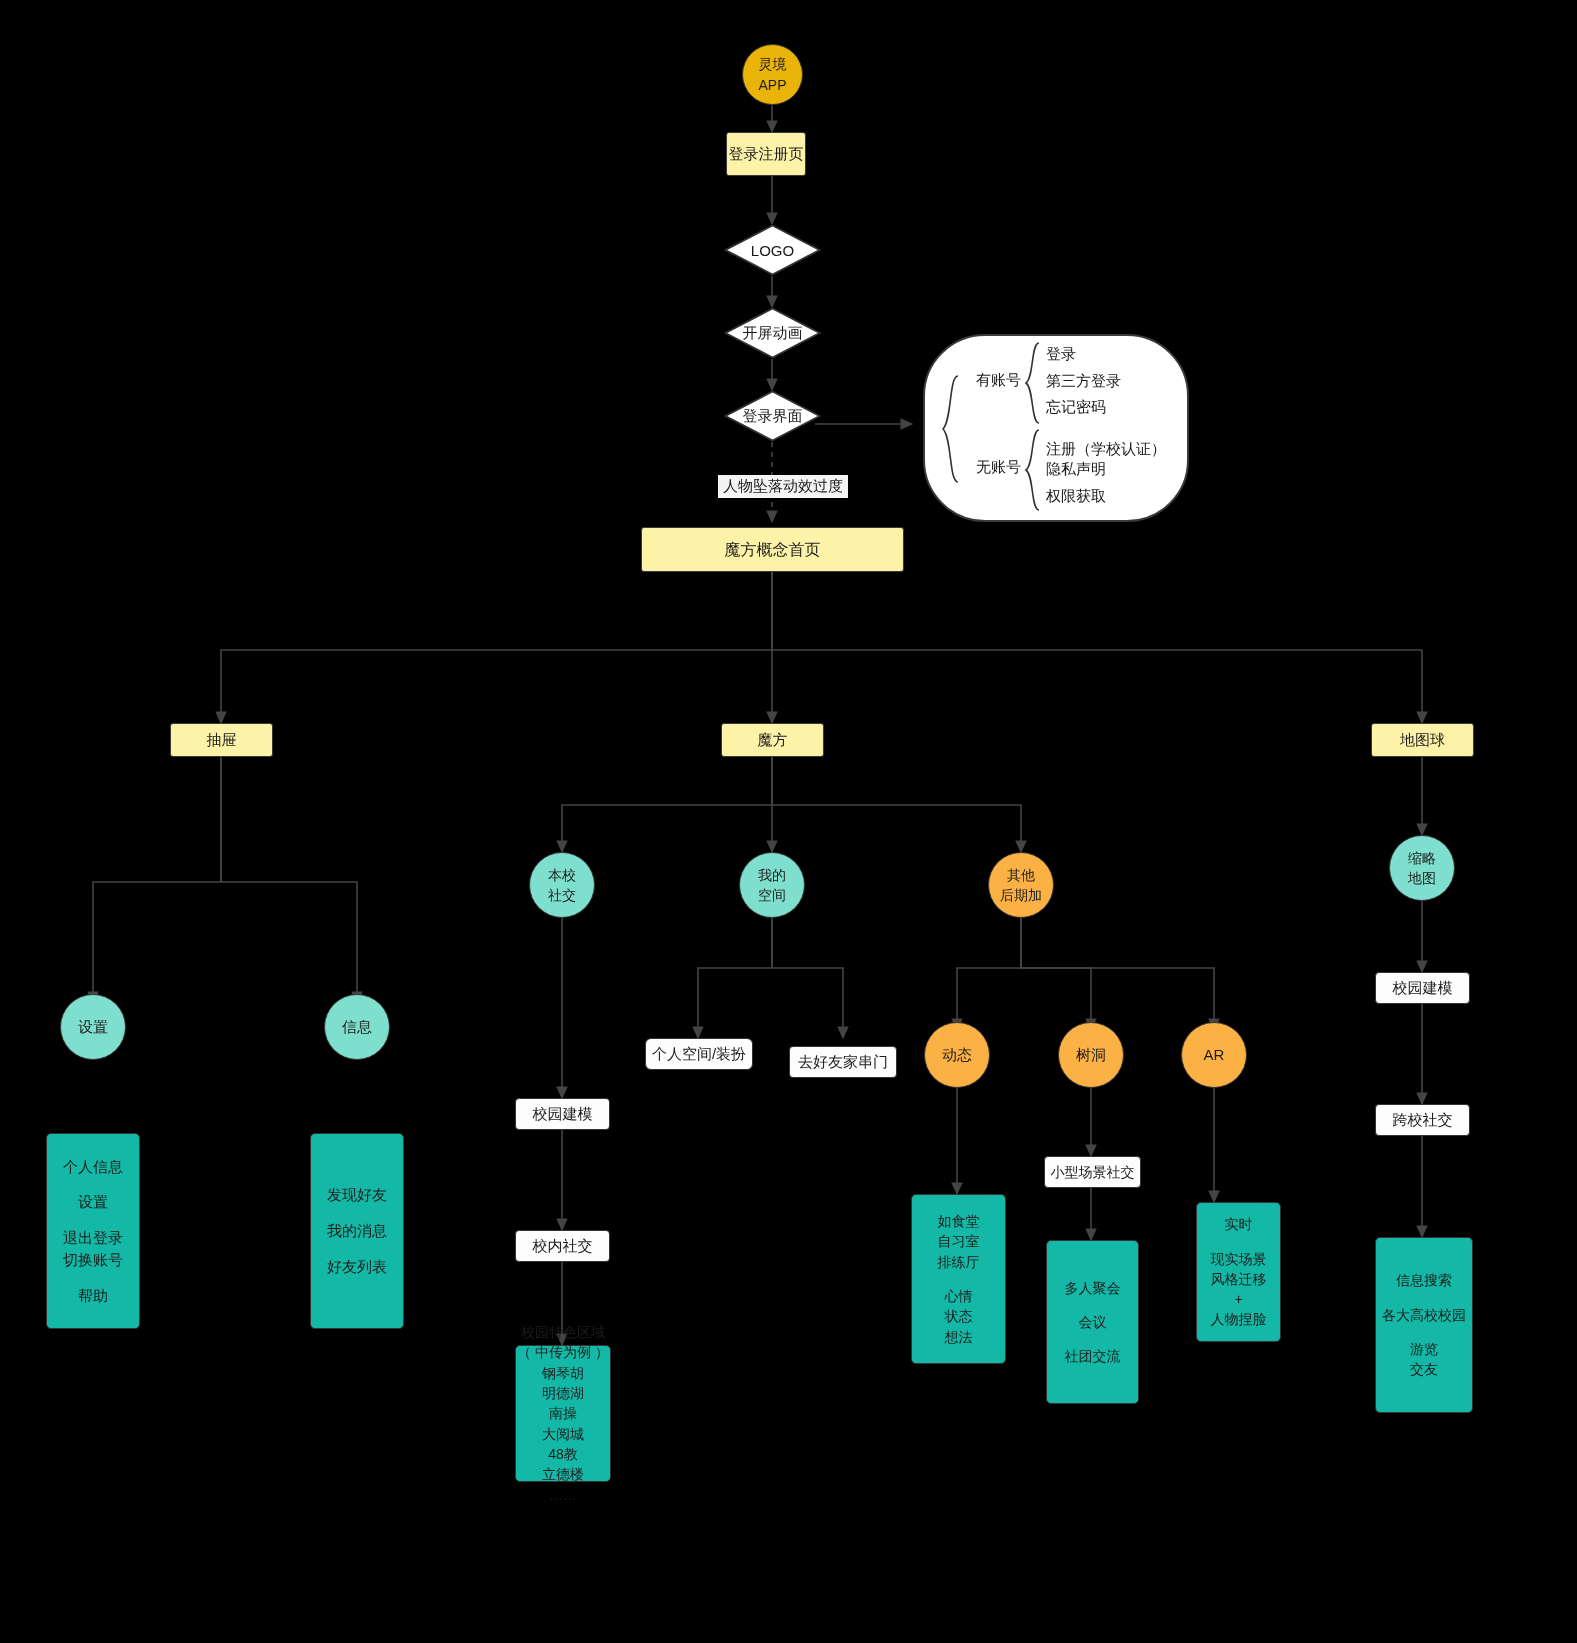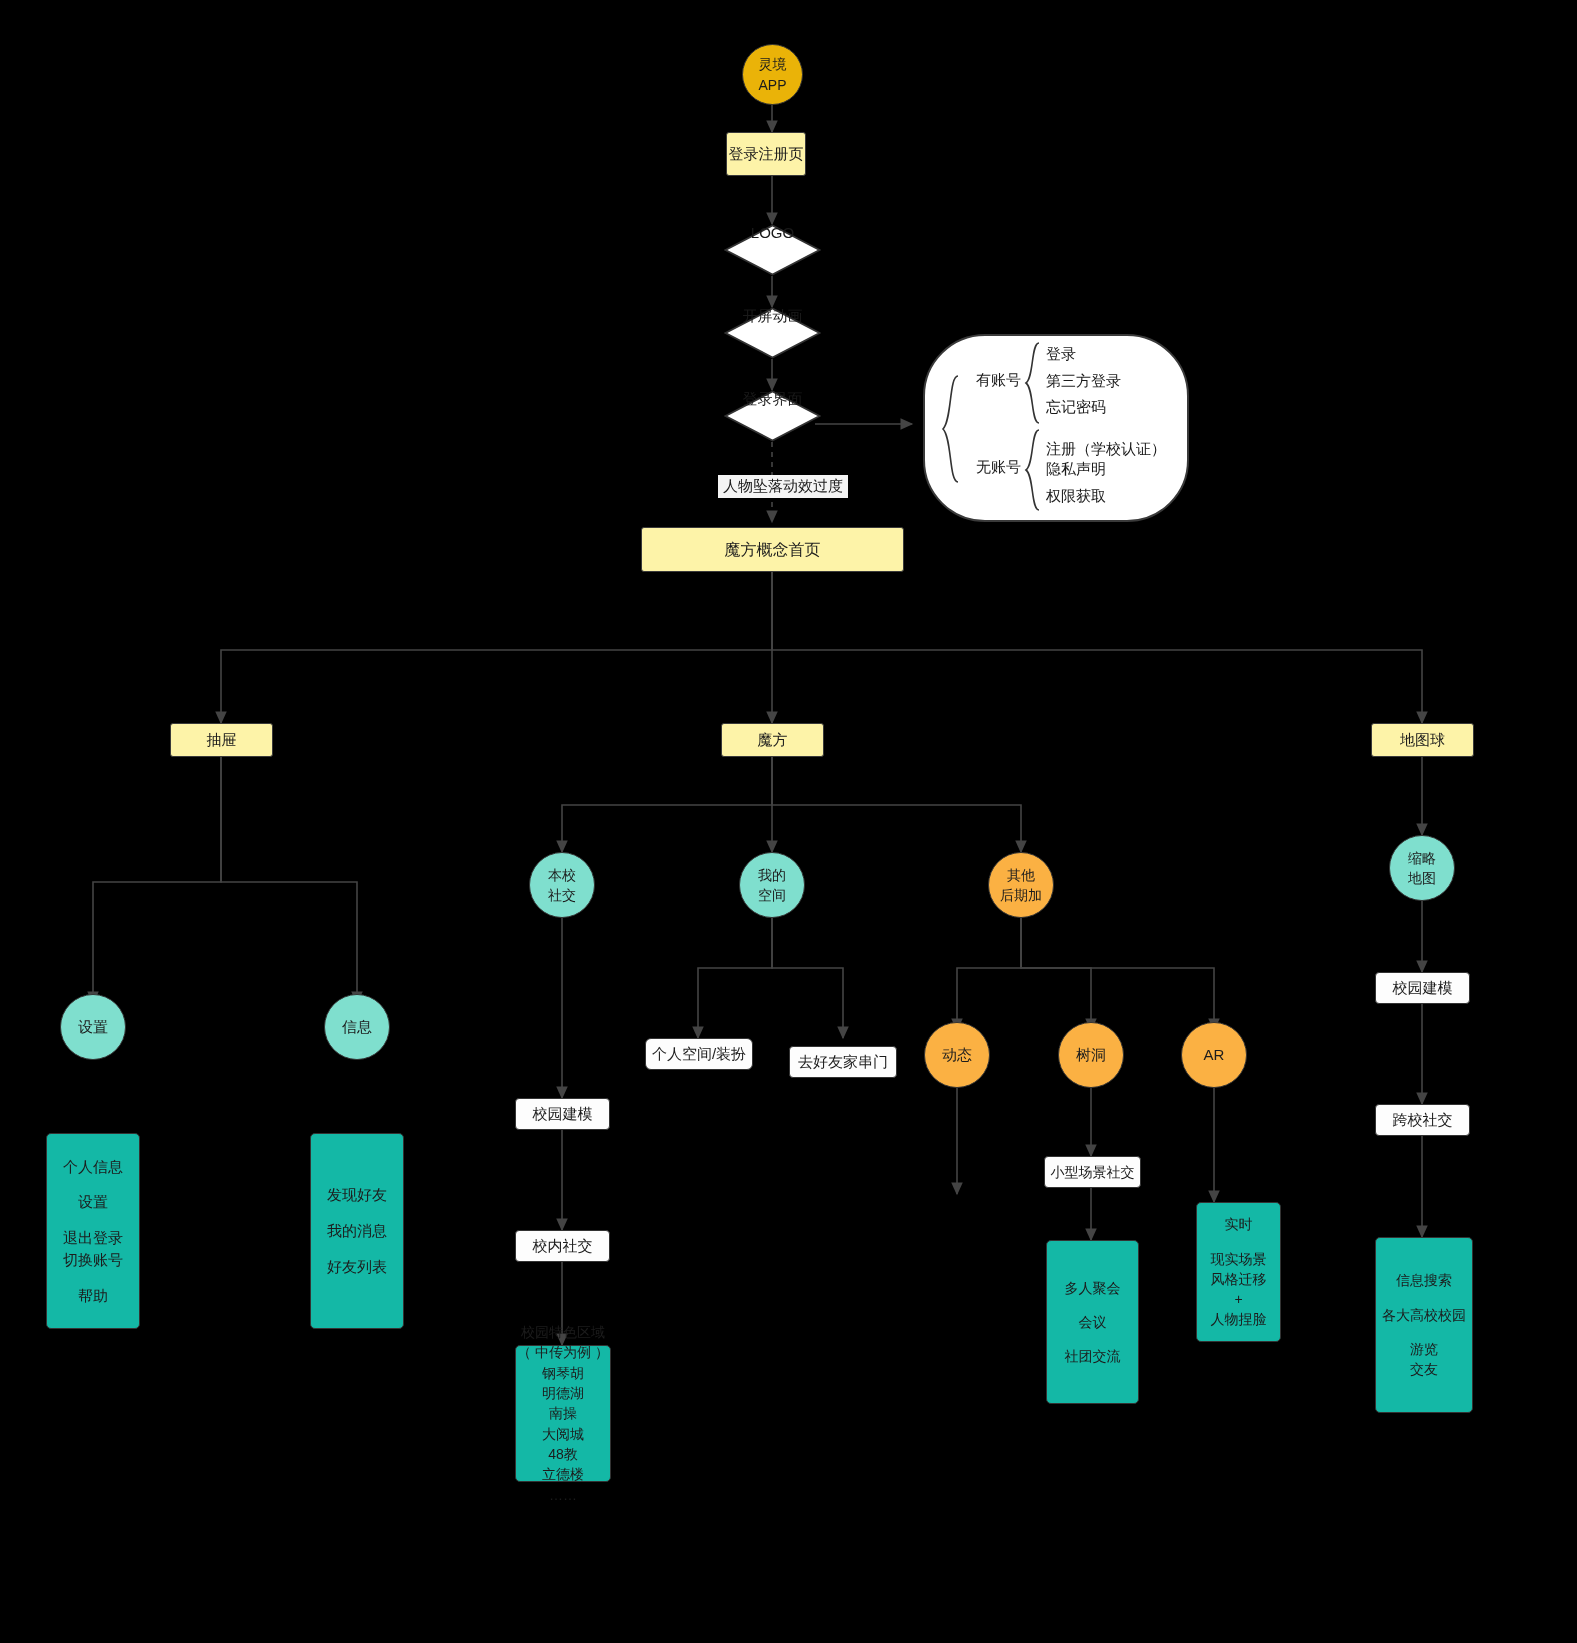--- a/index.html
+++ b/index.html
@@ -16,21 +16,21 @@
   .rect-tall{background:#14b8a6;border-radius:5px;flex-direction:column;}
 
   .circle{border-radius:50%;flex-direction:column;}
   .circ-green{background:#eab308;}
   .circ-teal{background:#7fdfce;}
   .circ-orange{background:#fbb143;}
 
   .diamond-wrap{position:absolute;}
   .diamond-wrap .dshape{position:absolute;left:0;top:0;width:100%;height:100%;}
   .diamond-wrap .dlabel{position:absolute;left:0;top:0;width:100%;height:100%;
-        display:flex;align-items:flex-start;justify-content:center;font-size:15px;}
+        display:flex;align-items:center;justify-content:center;font-size:15px;}
 
   .roundbox{position:absolute;background:#fff;border:2px solid #3a3a3a;border-radius:62px;}
 
   .acct-label{position:absolute;font-size:15px;white-space:nowrap;}
   .acct-item{position:absolute;font-size:15px;white-space:nowrap;}
 
   .label-chip{position:absolute;background:#f4f4f4;font-size:15px;padding:2px 5px;white-space:nowrap;}
 
   .txt-line{display:block;}
   .gap{display:block;height:14px;}
@@ -255,20 +255,29 @@
   <div class="node circle circ-orange fs15" style="left:924px;top:1022px;width:66px;height:66px;">
     <span>动态</span>
   </div>
   <div class="node circle circ-orange fs15" style="left:1058px;top:1022px;width:66px;height:66px;">
     <span>树洞</span>
   </div>
   <div class="node circle circ-orange fs15" style="left:1181px;top:1022px;width:66px;height:66px;">
     <span>AR</span>
   </div>
 
+  <div class="node rect-tall fs14" style="left:911px;top:1194px;width:95px;height:170px;">
+    <span class="txt-line">如食堂</span>
+    <span class="txt-line">自习室</span>
+    <span class="txt-line">排练厅</span>
+    <span class="gap"></span>
+    <span class="txt-line">心情</span>
+    <span class="txt-line">状态</span>
+    <span class="txt-line">想法</span>
+  </div>
 
   <div class="node rect-plain fs14" style="left:1044px;top:1156px;width:97px;height:32px;">
     <span>小型场景社交</span>
   </div>
   <div class="node rect-tall fs14" style="left:1046px;top:1240px;width:93px;height:164px;">
     <span class="txt-line">多人聚会</span>
     <span class="gap"></span>
     <span class="txt-line">会议</span>
     <span class="gap"></span>
     <span class="txt-line">社团交流</span>

